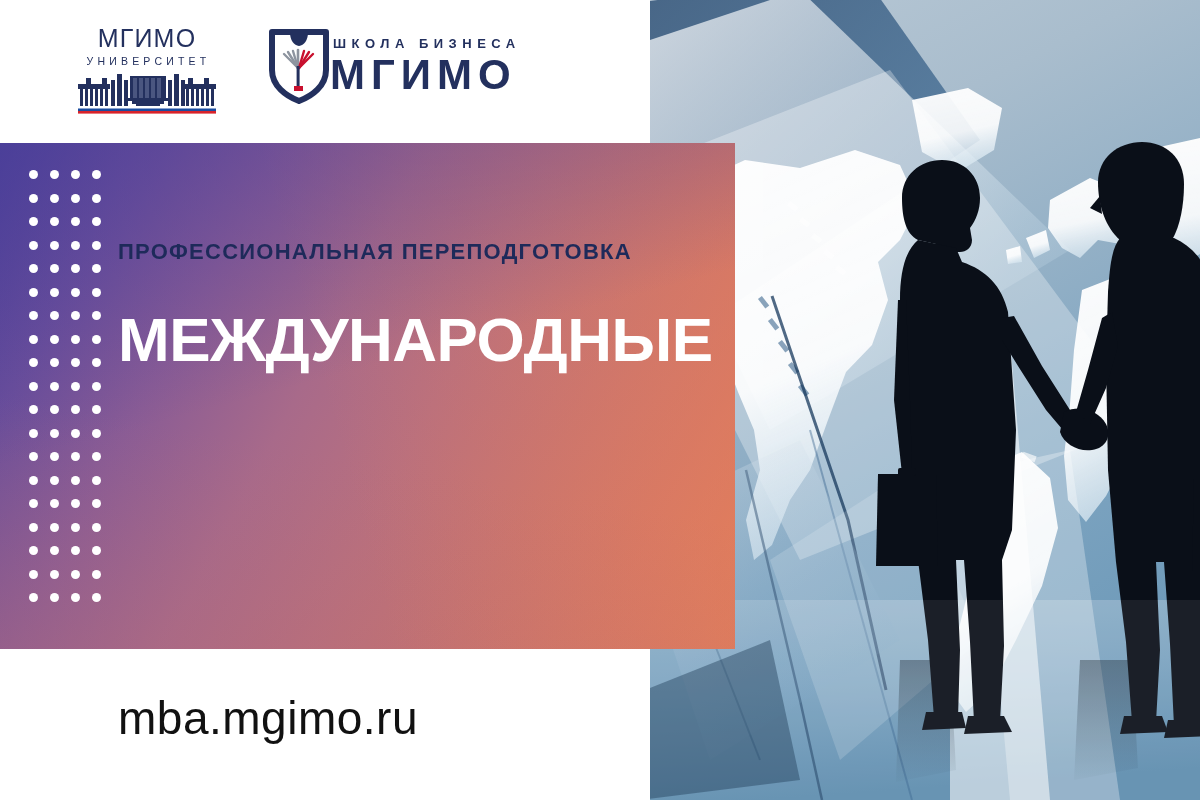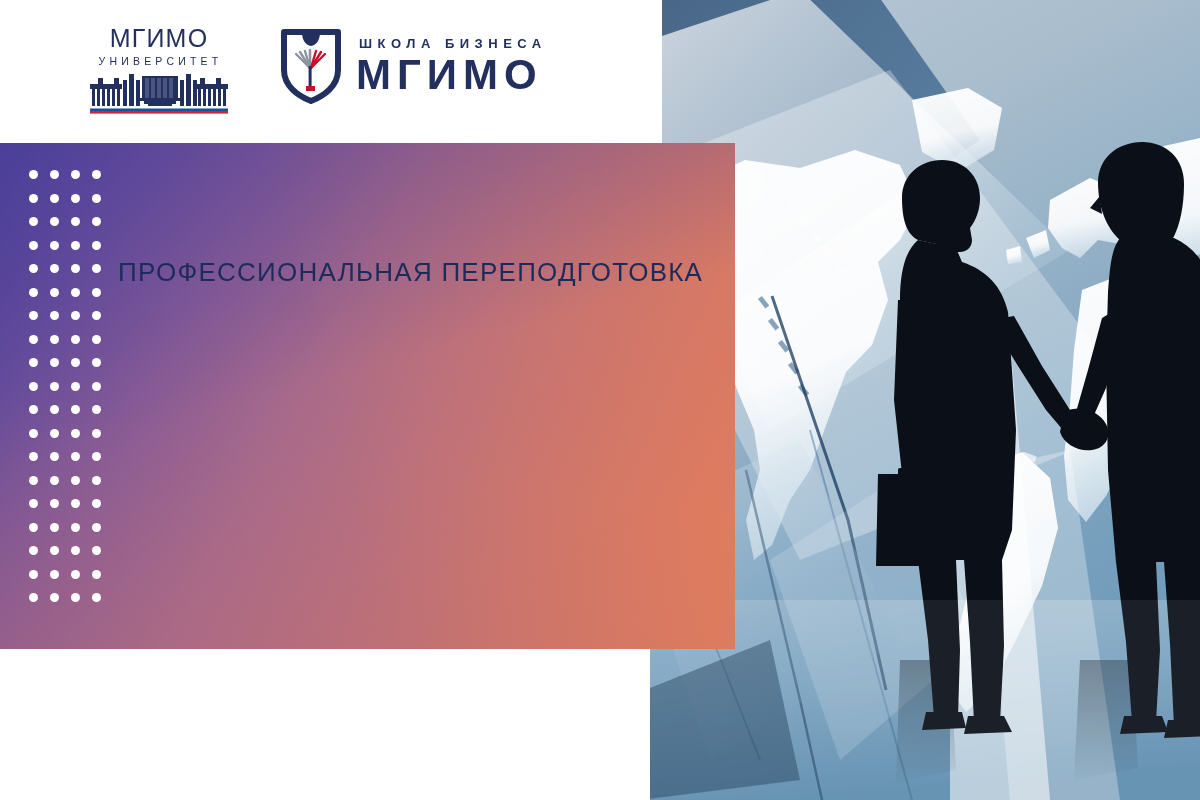--- a/index.html
+++ b/index.html
@@ -29,21 +29,21 @@
     width: 550px;
     height: 800px;
     overflow: hidden;
     background: #aebfcd;
   }
   #photo svg { display: block; width: 550px; height: 800px; }
 
   
   #header {
     position: absolute;
-    left: 12px; top: 0;
+    left: 0; top: 0;
     width: 650px;
     height: 143px;
     background: #ffffff;
     z-index: 6;
   }
   .logo-uni {
     position: absolute;
     left: 78px;
     top: 26px;
     width: 138px;
@@ -69,21 +69,21 @@
   .logo-building svg { display: block; }
 
   .logo-bs {
     position: absolute;
     left: 268px;
     top: 28px;
     display: flex;
     align-items: center;
   }
   .bs-shield svg { display: block; }
-  .bs-text { margin-left: 14px; }
+  .bs-text { }
   .bs-text-top {
     font-size: 13px;
     letter-spacing: 5.5px;
     color: #23305e;
     font-weight: 700;
     line-height: 1;
     margin-bottom: 4px;
     margin-left: 3px;
   }
   .bs-text-main {
@@ -152,26 +152,26 @@
   }
   .date-line {
     font-size: 72px;
     font-weight: 700;
     color: #ffffff;
     letter-spacing: -0.5px;
     line-height: 1;
     margin: 0;
   }
   .subtitle {
-    font-size: 26px;
-    font-weight: 400;
+    font-size: 22px;
+    font-weight: 700;
     color: #1e2a5a;
     letter-spacing: 1.25px;
     line-height: 1;
-    margin: 58px 0 0 0;
+    margin: 40px 0 0 0;
   }
   .prog-line {
     font-size: 62px;
     font-weight: 700;
     color: #ffffff;
     letter-spacing: -0.5px;
     line-height: 1.06;
     margin: 0;
   }
   .prog-wrap { margin-top: 44px; }
@@ -587,18 +587,22 @@
           <span class="dot" style="background: rgb(255, 255, 255);"></span>
           <span class="dot" style="background: rgb(255, 255, 255);"></span>
           <span class="dot" style="background: rgb(255, 255, 255);"></span>
           <span class="dot" style="background: rgb(255, 255, 255);"></span>
         </div>
       </div>
 
     <div id="text-block" class="panel-inner">
       <div class="subtitle">ПРОФЕССИОНАЛЬНАЯ ПЕРЕПОДГОТОВКА</div>
       <div class="prog-wrap">
+        <div class="prog-line">МЕЖДУНАРОДНЫЕ</div>
       </div>
     </div>
   </div>
 
+  <div id="footer">
+    <div id="site-url">mba.mgimo.ru</div>
+  </div>
 
 </div>
 
 </body></html>

